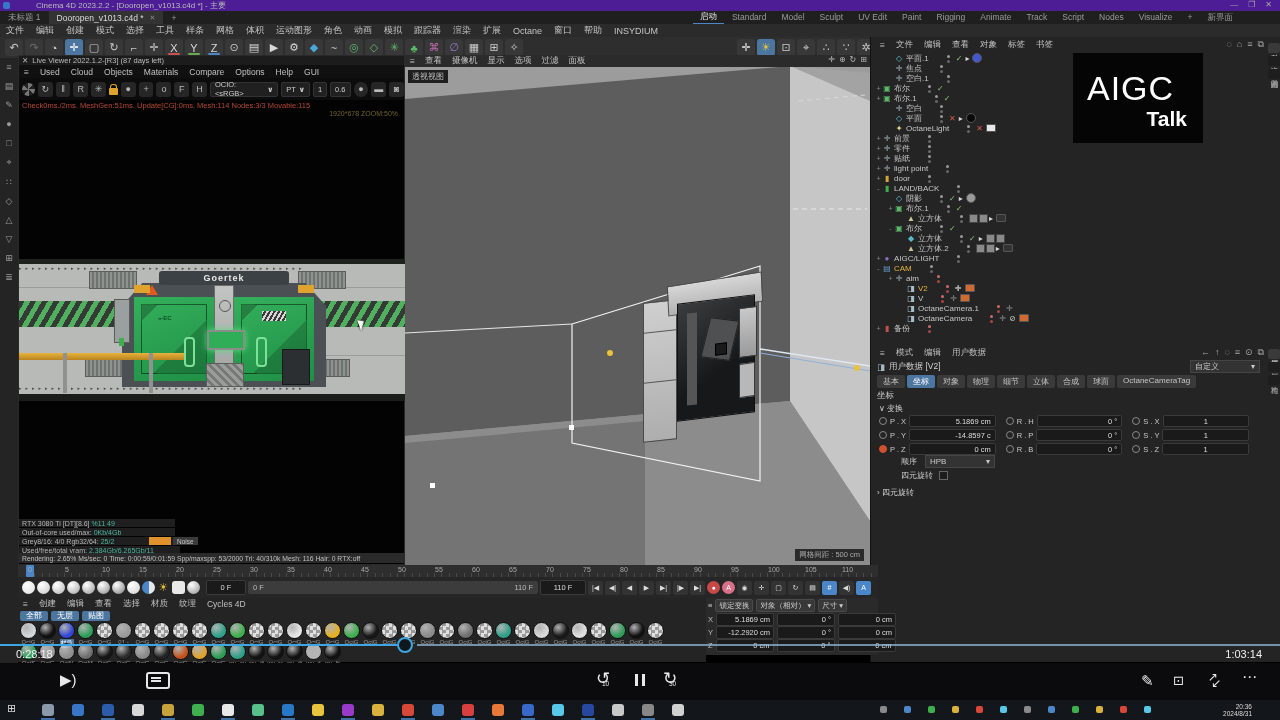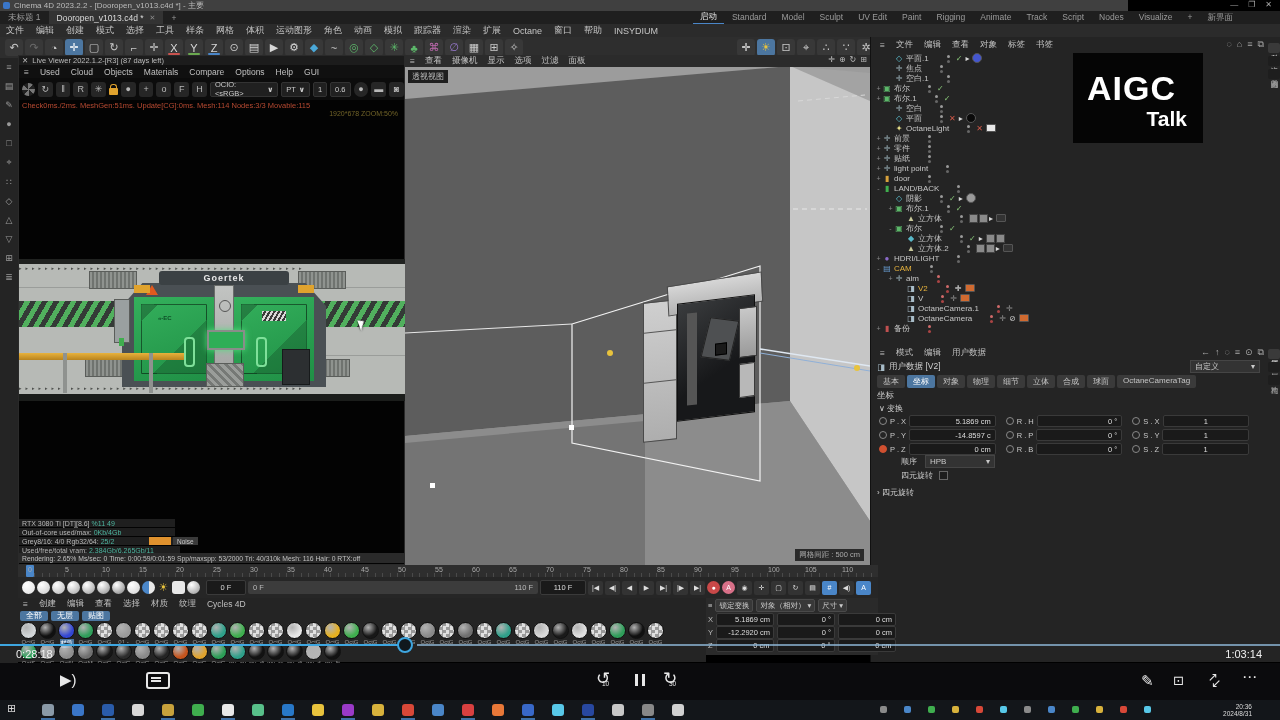--- a/index.html
+++ b/index.html
@@ -2,21 +2,21 @@
 <html><head>
 <meta charset="utf-8">
 <style>
   html,body{margin:0;padding:0;background:#000;}
   body{width:1280px;height:720px;overflow:hidden;position:relative;
        font-family:"Liberation Sans","DejaVu Sans",sans-serif;color:#c8c8c8;
        -webkit-font-smoothing:antialiased;}
   .r{position:absolute;}
   .row{display:flex;align-items:center;}
   
-  #titlebar{left:0;top:0;width:1128px;height:11px;background:#404040;font-size:8px;color:#bbb;}
+  #titlebar{left:0;top:0;width:1280px;height:11px;background:#4c1d95;font-size:8px;color:#bbb;gap:22px;}
   #titlebar .appic{width:7px;height:7px;background:#3a76c8;border-radius:2px;margin:0 4px 0 3px;}
   #winbtns{right:2px;top:0;height:11px;display:flex;gap:10px;font-size:8px;color:#aaa;padding-right:6px;}
   #tabrow{left:0;top:11px;width:1280px;height:13px;background:#1f1f1f;font-size:8.5px;}
   .doctab{height:13px;display:flex;align-items:center;padding:0 8px;color:#9a9a9a;}
   .doctab.active{background:#333;color:#ddd;}
   .doctab .x{margin-left:6px;color:#888;font-size:7px;}
   #layouts{position:absolute;right:40px;top:0;height:13px;display:flex;align-items:center;font-size:8.5px;gap:1px;}
   .lay{padding:0 7px;color:#9a9a9a;height:13px;line-height:13px;}
   .lay.active{color:#e8e8e8;border-bottom:2px solid #4a86c8;}
   #menurow{left:0;top:24px;width:1280px;height:13px;background:#2b2b2b;font-size:9px;border-bottom:1px solid #1a1a1a;}
@@ -127,21 +127,21 @@
   .kdot.hot{border-color:#d05030;background:#d05030;}
   .fin{flex:1;height:10px;background:#1a1a1a;border:1px solid #3a3a3a;border-radius:2px;display:flex;align-items:center;justify-content:flex-end;padding:0 4px;color:#ddd;font-size:7.5px;}
   .fin.ctr{justify-content:center;}
   #orderrow{left:30px;top:418px;font-size:8px;display:flex;align-items:center;gap:8px;}
   #orderdd{width:60px;height:11px;background:#333;border:1px solid #454545;display:flex;align-items:center;justify-content:space-between;padding:0 4px;font-size:8px;}
   #quatrow{left:30px;top:433px;font-size:8px;display:flex;align-items:center;gap:6px;}
   .cbx{width:7px;height:7px;border:1px solid #666;background:#1d1d1d;}
   #frozen{left:6px;top:450px;font-size:8px;color:#cfcfcf;}
   
   #logo{left:1073px;top:53px;width:130px;height:90px;background:#050505;color:#fff;z-index:30;}
-  #logo .l1{position:absolute;left:14px;top:16px;font-size:34px;font-weight:bold;letter-spacing:1px;}
+  #logo .l1{position:absolute;left:14px;top:16px;font-size:34px;font-weight:normal;letter-spacing:1px;}
   #logo .l2{position:absolute;right:16px;top:54px;font-size:21px;font-weight:bold;}
   
   #tl{left:18px;top:565px;width:860px;height:33px;background:#262626;}
   #ruler{position:absolute;left:0;top:0;width:860px;height:12px;background:#2e2e2e;
          background-image:repeating-linear-gradient(90deg,transparent 0 6.4px,#4a4a4a 6.4px 7.4px);
          background-size:100% 4px;background-position:10px 8px;background-repeat:no-repeat;font-size:7px;color:#aaa;}
   .fnum{position:absolute;top:1px;}
   #playhead{position:absolute;left:8px;top:0;width:8px;height:12px;background:#4a86c8;border-radius:1px;}
   #transport{position:absolute;left:0;top:12px;width:860px;height:21px;display:flex;align-items:center;gap:2px;padding-left:4px;box-sizing:border-box;}
   .sph{width:13px;height:13px;border-radius:50%;flex:none;}
@@ -717,21 +717,21 @@
         <span class="nm">立方体.2</span>
         <span class="dots"></span>
         <span class="chip2"></span>
         <span class="chip2"></span>
         <span class="tagt" style="color: rgb(216, 216, 216);">▸</span>
         <span class="chip" style="background: rgb(51, 51, 51);"></span>
       </div>
       <div class="trow" style="padding-left: 0px;">
         <span class="exp">+</span>
         <span class="tic" style="color: rgb(138, 106, 200);">●</span>
-        <span class="nm">HDRI/LIGHT</span>
+        <span class="nm">AIGC/LIGHT</span>
         <span class="dots"></span>
       </div>
       <div class="trow" style="padding-left: 0px;">
         <span class="exp">-</span>
         <span class="tic" style="color: rgb(106, 160, 216);">▤</span>
         <span class="nm" style="color: rgb(232, 179, 61);">CAM</span>
         <span class="dots"></span>
       </div>
       <div class="trow" style="padding-left: 12px;">
         <span class="exp">+</span>

